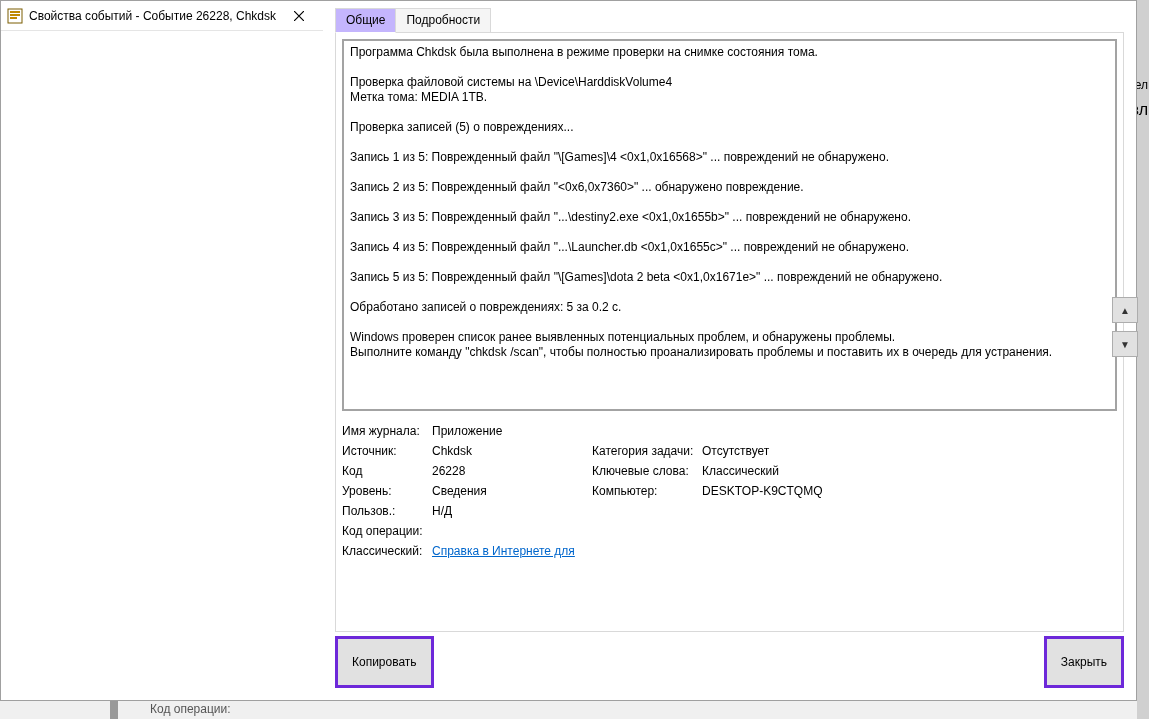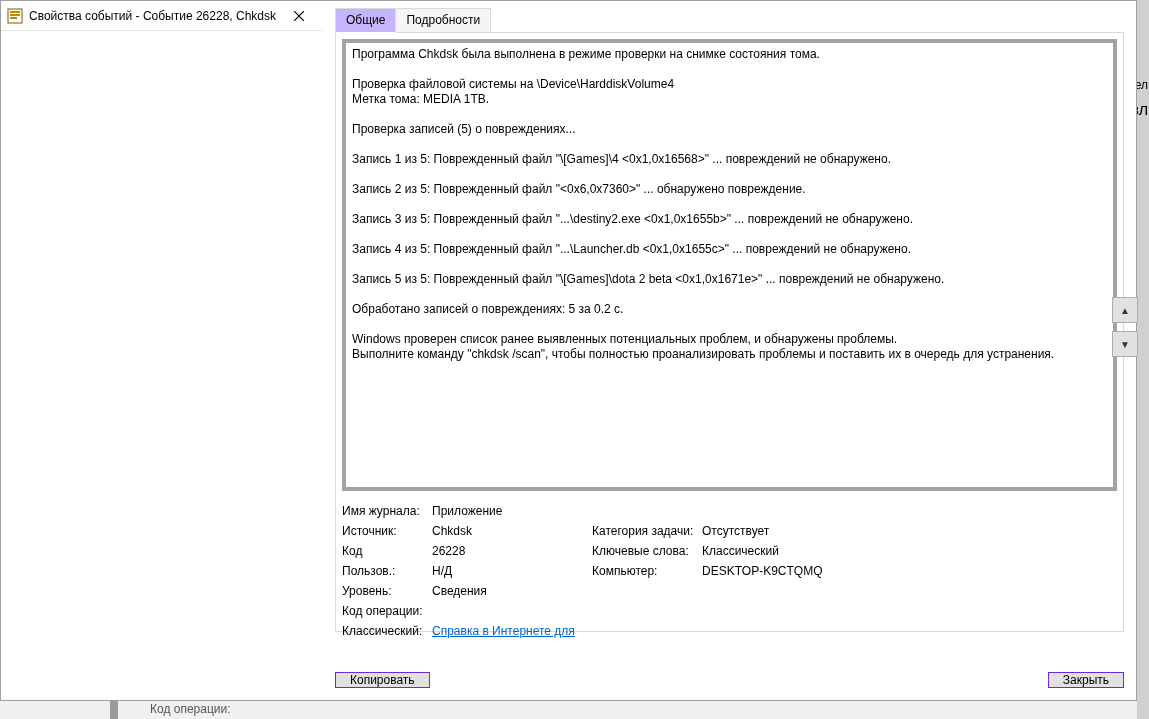--- a/index.html
+++ b/index.html
@@ -18,38 +18,38 @@
 
 .client { flex: 1; padding: 6px 12px 12px 12px; position: relative; background: #ffffff; }
 
 .tabstrip { display: flex; position: relative; top: 1px; z-index: 2; }
 .tab { font-size: 12px; padding: 4px 10px 5px 10px; border: 1px solid #d9d9d9; background: #ffffff; margin-right: -1px; cursor: pointer; }
 .tab.active { background: #c4b5fd; border-bottom: 1px solid #ffffff; position: relative; }
 .tab.inactive { background: #f5f5f5; }
 
 .tabpanel { border: 1px solid #d9d9d9; background: #ffffff; padding: 6px; position: relative; height: 600px; }
 
-.desc-box { border: 4px solid #a3a3a3; background: #ffffff; padding: 4px 6px; height: 452px; font-size: 12px; color: #000; line-height: 15px; overflow: hidden; }
+.desc-box { border: 2px solid #a3a3a3; background: #ffffff; padding: 4px 6px; height: 372px; font-size: 12px; color: #000; line-height: 15px; overflow: hidden; }
 .desc-box .para { margin-bottom: 15px; }
 .desc-box .line { display: block; }
 
 .meta { margin-top: 10px; font-size: 12px; color: #000; }
 .meta-row { display: flex; padding: 3px 0; }
 .meta-label { width: 90px; }
 .meta-value { }
 .meta-cols { display: flex; }
 .meta-col1 { width: 250px; }
 .meta-col2 .meta-label { width: 110px; }
 .link { color: #0066cc; text-decoration: underline; cursor: pointer; }
 
 .updown { position: absolute; right: -2px; top: 296px; display: flex; flex-direction: column; gap: 8px; }
 .updown .btn { width: 26px; height: 26px; border: 1px solid #adadad; background: #e1e1e1; display: flex; align-items: center; justify-content: center; cursor: pointer; font-size: 10px; color: #333; }
 
 .footer { position: absolute; bottom: 12px; left: 12px; right: 12px; display: flex; justify-content: space-between; }
-.btn-std { font-size: 12px; padding: 0 14px; border: 1px solid #6d28d9; background: #e1e1e1; cursor: pointer; }
+.btn-std { font-size: 12px; padding: 16px 14px; border: 3px solid #6d28d9; background: #e1e1e1; cursor: pointer; }
 
 .app-icon svg { display:block; }
 </style>
 </head>
 <body>
 
 <div class="bg-panel">
   <div style="position:absolute; top:78px; right:1px; font-size:12px; color:#000;">ел</div>
   <div style="position:absolute; top:101px; right:1px; font-size:16px; color:#000;">вл</div>
 </div>
@@ -132,26 +132,26 @@
           <div class="meta-col1">
             <div class="meta-row">
               <div class="meta-label">Источник:</div>
               <div class="meta-value">Chkdsk</div>
             </div>
             <div class="meta-row">
               <div class="meta-label">Код</div>
               <div class="meta-value">26228</div>
             </div>
             <div class="meta-row">
+              <div class="meta-label">Уровень:</div>
+              <div class="meta-value">Сведения</div>
+            </div>
+            <div class="meta-row">
               <div class="meta-label">Пользов.:</div>
               <div class="meta-value">Н/Д</div>
-            </div>
-            <div class="meta-row">
-              <div class="meta-label">Уровень:</div>
-              <div class="meta-value">Сведения</div>
             </div>
           </div>
           <div class="meta-col2">
             <div class="meta-row">
               <div class="meta-label">Категория задачи:</div>
               <div class="meta-value">Отсутствует</div>
             </div>
             <div class="meta-row">
               <div class="meta-label">Ключевые слова:</div>
               <div class="meta-value">Классический</div>

